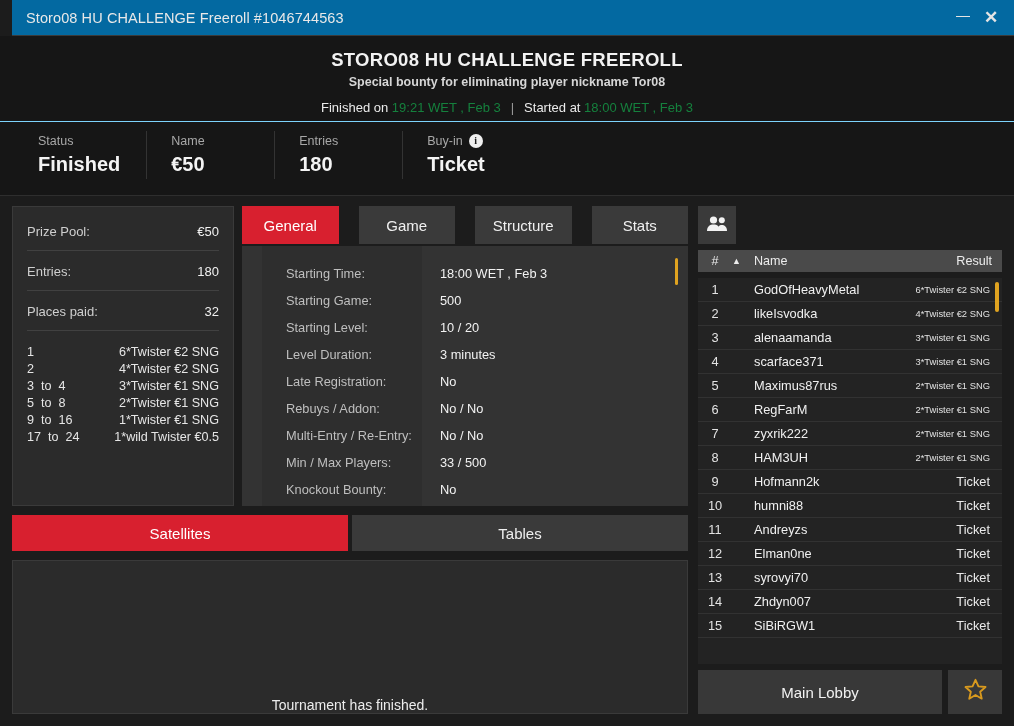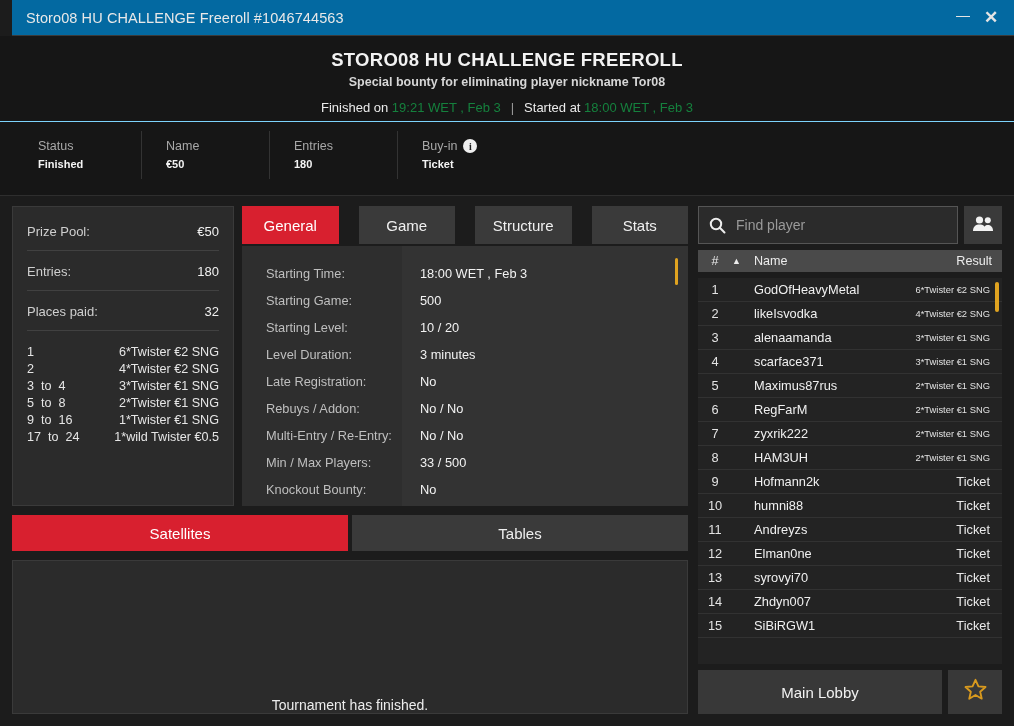--- a/index.html
+++ b/index.html
@@ -77,21 +77,21 @@
     height: 48px;
     display: flex; flex-direction: column; justify-content: center;
   }
   .stat:first-child { padding-left: 24px; }
   .stat:last-child { border-right: none; }
   .stat-label {
     font-size: 12.5px; color: #a8a8a8; font-weight: normal;
     display: flex; align-items: center; gap: 6px;
   }
   .stat-value {
-    font-size: 11px; font-weight: bold; color: #f4f4f4; margin-top: 5px;
+    font-size: 20px; font-weight: bold; color: #f4f4f4; margin-top: 5px;
   }
   .info-icon {
     width: 14px; height: 14px; border-radius: 50%;
     background: #efefef; color: #1c1c1c;
     font-size: 10px; font-weight: bold;
     display: inline-flex; align-items: center; justify-content: center;
     font-family: "Liberation Serif", serif;
   }
 
   
@@ -138,20 +138,21 @@
     font-size: 15px; display: flex; align-items: center; justify-content: center;
     cursor: default; border: none;
     font-family: "Liberation Sans", sans-serif;
   }
   .tab.active { background: #d8202f; color: #fff; }
 
   .infopanel {
     flex: 1 1 auto; background: #333333;
     display: flex; position: relative; overflow: hidden;
     margin-top: 2px;
+    padding-left: 20px;
   }
   .info-labels {
     width: 160px; flex: 0 0 160px;
     background: #2e2e2e;
     padding: 14px 0 0 24px;
   }
   .info-values {
     flex: 1 1 auto; background: #333333;
     padding: 14px 0 0 18px; position: relative;
   }
@@ -379,29 +380,20 @@
         <div class="lowtab">Tables</div>
       </div>
       <div class="lowpanel">
         <span>Tournament has finished.</span>
       </div>
     </div>
 
     <div class="col-right">
 
       <div class="searchrow">
-        <div class="searchbox">
-          <span class="search-glyph">
-            <svg width="17" height="17" viewBox="0 0 17 17">
-              <circle cx="7" cy="7" r="5.2" stroke="#ededed" stroke-width="2" fill="none"></circle>
-              <line x1="10.8" y1="10.8" x2="15.5" y2="15.5" stroke="#ededed" stroke-width="2" stroke-linecap="round"></line>
-            </svg>
-          </span>
-          <input class="search-input" type="text" placeholder="Find player" style="">
-        </div>
         <div class="people-btn">
           <span>
             <svg width="22" height="17" viewBox="0 0 22 17">
               <circle cx="7.5" cy="5" r="3.6" fill="#f2f2f2"></circle>
               <path d="M1 16 C1 11.3 4 9.4 7.5 9.4 C11 9.4 14 11.3 14 16 Z" fill="#f2f2f2"></path>
               <circle cx="15.8" cy="5.3" r="3" fill="#f2f2f2"></circle>
               <path d="M11.4 16 C11.4 11.9 13.3 10 15.8 10 C18.4 10 21 11.9 21 16 Z" fill="#f2f2f2"></path>
             </svg>
           </span>
         </div>

